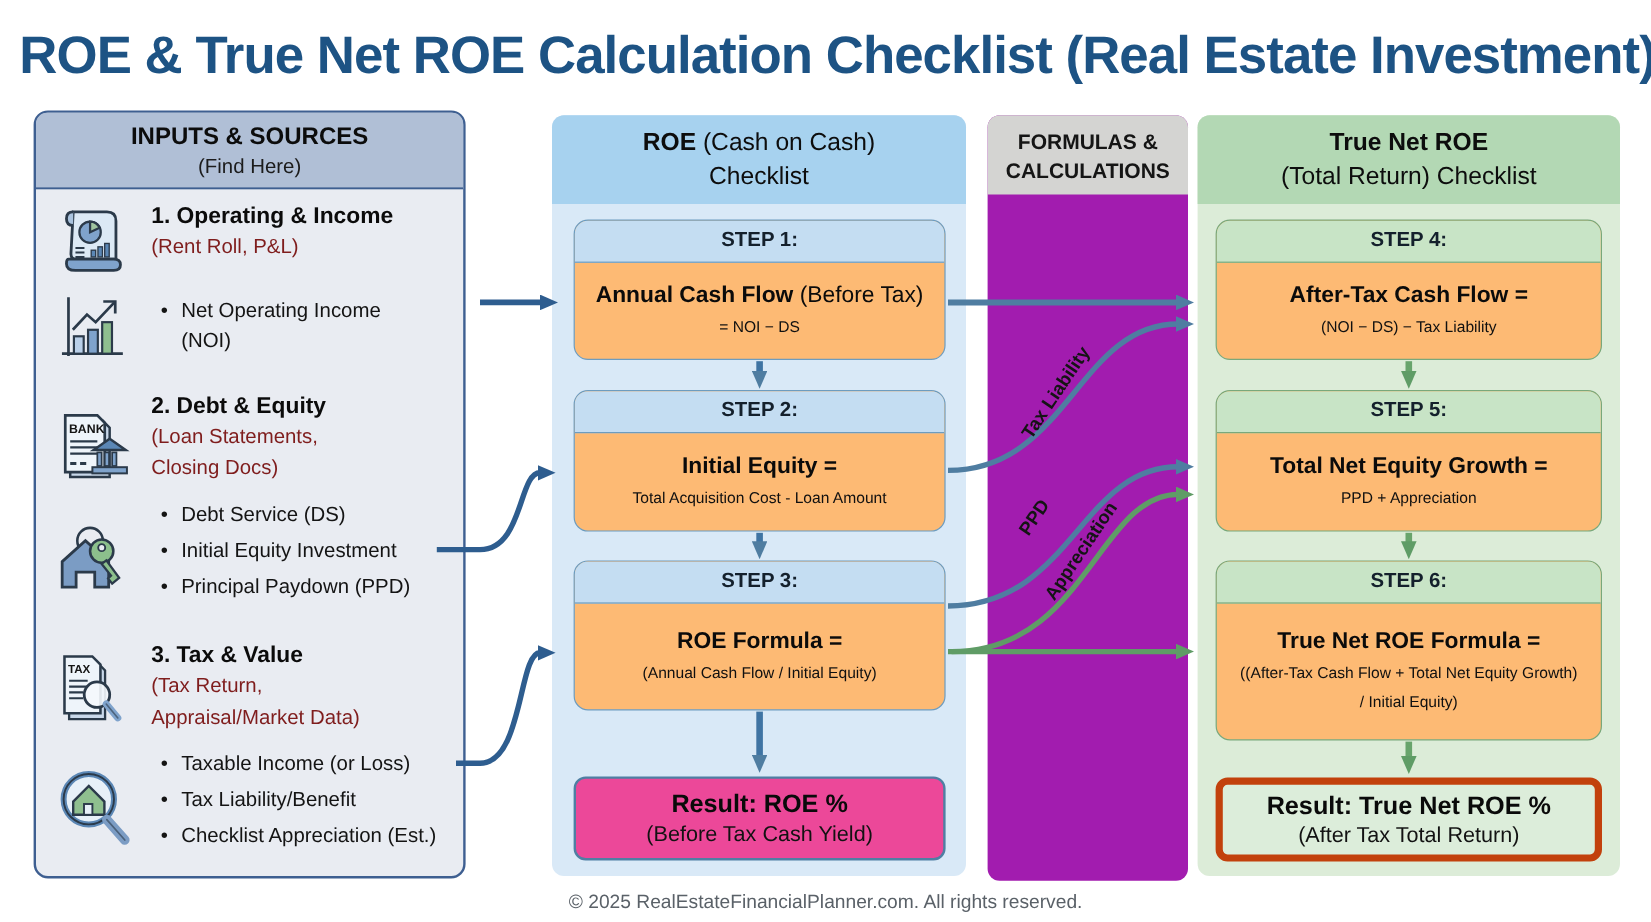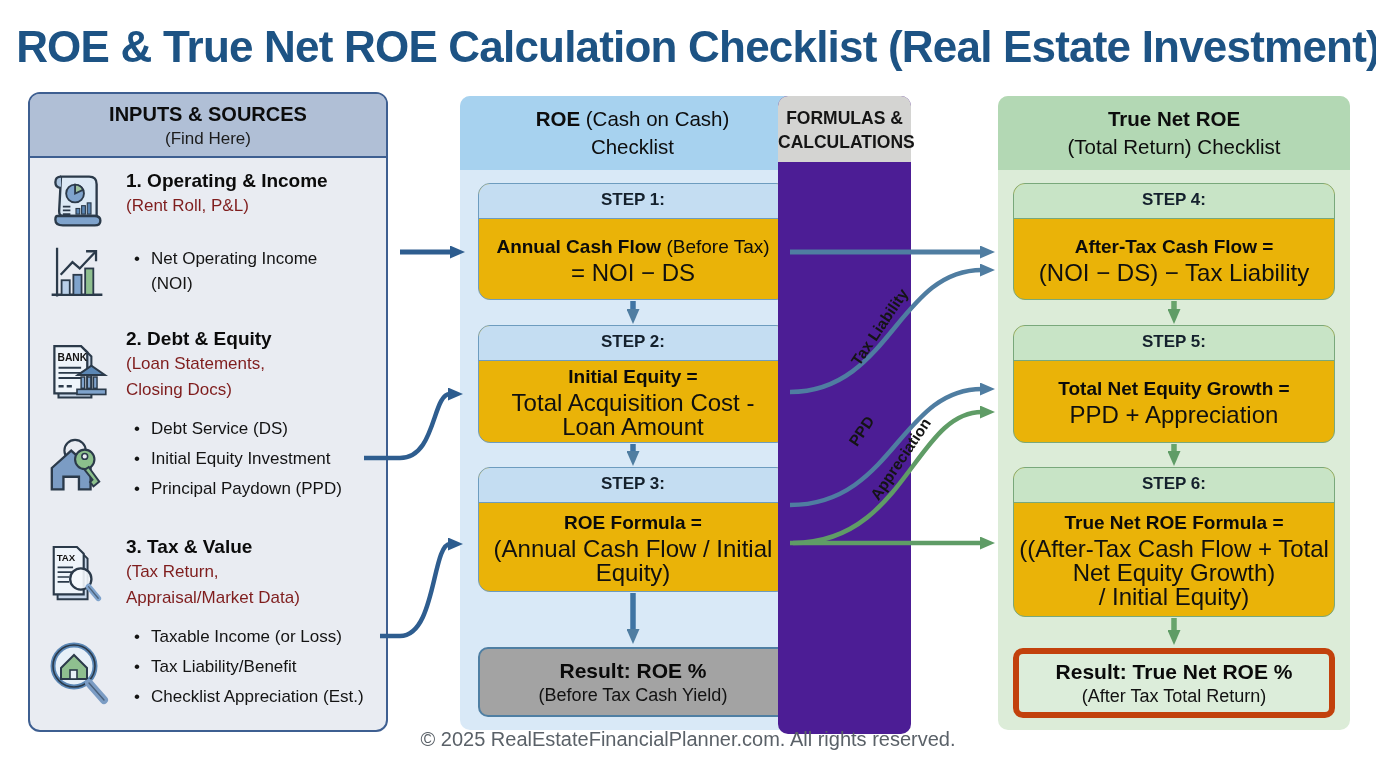--- a/index.html
+++ b/index.html
@@ -2,22 +2,22 @@
 <html><head>
 <meta charset="utf-8">
 <style>
   html,body{margin:0;padding:0;background:#fff;}
   body{font-family:"Liberation Sans",sans-serif;color:#111;}
   .canvas{position:relative;width:1376px;height:768px;background:#ffffff;overflow:hidden;}
 
   
   .page-title{position:absolute;top:12px;left:0;width:100%;margin:10px;text-align:center;
     font-size:44px;font-weight:bold;color:#1d5384;letter-spacing:-0.8px;}
-  .footer{position:absolute;top:728px;left:0;width:100%;text-align:center;
-    font-size:20px;color:#5a6168;}
+  .footer{position:absolute;top:744px;left:0;width:100%;text-align:center;
+    font-size:16px;color:#5a6168;}
 
   
   .panel-left{position:absolute;left:28px;top:92px;width:360px;height:640px;box-sizing:border-box;
     background:#e9ecf2;border:2.5px solid #3e5f91;border-radius:12px;}
   .panel-left .p-head{height:64px;background:#b0bfd6;border-bottom:2px solid #3e5f91;
     border-radius:9px 9px 0 0;text-align:center;padding-top:7px;box-sizing:border-box;}
   .p-head .h1{font-size:20px;font-weight:bold;color:#0c0c0c;line-height:26px;}
   .p-head .h2{font-size:17px;color:#1c1c1c;line-height:24px;}
   .g-abs{position:absolute;}
   .g-title{font-size:19px;font-weight:bold;color:#0b0b0b;line-height:25px;}
@@ -29,41 +29,41 @@
 
   
   .col{position:absolute;top:96px;border-radius:10px;}
   .col .c-head{border-radius:10px 10px 0 0;text-align:center;box-sizing:border-box;}
   .c-head .l1,.c-head .l2{font-size:20.5px;line-height:28px;color:#0d0d0d;}
 
   .col-mid{left:460px;width:345px;height:634px;background:#d9e9f7;}
   .col-mid .c-head{height:74px;background:#a7d2ef;padding-top:9px;}
   .col-right{left:998px;width:352px;height:634px;background:#dcecd8;}
   .col-right .c-head{height:74px;background:#b3d8b4;padding-top:9px;}
-  .col-form{left:778px;width:133px;height:638px;background:#4c1d95;}
+  .col-form{left:823px;width:167px;height:638px;background:#a21caf;}
   .col-form .c-head{height:66px;background:#d4d4d2;padding-top:10px;}
   .col-form .c-head div{font-size:17.5px;font-weight:bold;line-height:24px;color:#151515;}
 
   
-  .step{position:absolute;left:18px;width:310px;box-sizing:border-box;background:#eab308;
+  .step{position:absolute;left:18px;width:310px;box-sizing:border-box;background:#fdba74;
     border:1.8px solid #6d9cbf;border-radius:12px;overflow:hidden;}
   .col-right .step{left:15px;width:322px;border-color:#79a87b;}
   .step .s-head{background:#c4ddf2;border-bottom:1.5px solid #6d9cbf;text-align:center;
     font-weight:bold;font-size:17px;color:#14202c;padding:6px 0;height:35px;box-sizing:border-box;}
   .col-right .step .s-head{background:#c8e4c6;border-bottom-color:#79a87b;}
   .step .s-body{display:flex;flex-direction:column;justify-content:center;text-align:center;
     height:calc(100% - 35px);padding:0 4px;box-sizing:border-box;}
   .s-body .t{font-size:19px;font-weight:bold;line-height:25px;color:#0b0b0b;}
   .s-body .t .tail{font-weight:normal;}
-  .s-body .f{font-size:24px;line-height:24px;color:#101010;margin-top:2px;}
+  .s-body .f{font-size:13px;line-height:24px;color:#101010;margin-top:2px;}
 
   
   .result{position:absolute;box-sizing:border-box;text-align:center;border-radius:10px;
     display:flex;flex-direction:column;justify-content:center;}
-  .result-mid{left:18px;top:551px;width:310px;height:70px;background:#a3a3a3;border:2px solid #4f7fa3;}
+  .result-mid{left:18px;top:551px;width:310px;height:70px;background:#ec4899;border:2px solid #4f7fa3;}
   .result-right{left:15px;top:552px;width:322px;height:70px;background:#dcedda;border:6px solid #c2410c;}
   .result .rt{font-size:21px;font-weight:bold;color:#0a0a0a;line-height:26px;}
   .result .rs{font-size:18px;color:#121212;line-height:23px;}
 
   
   .overlay{position:absolute;left:0;top:0;width:1376px;height:768px;pointer-events:none;}
   .curve-label{font-size:15.5px;font-weight:bold;fill:#141414;}
 
   .icon{position:absolute;}
 </style>

